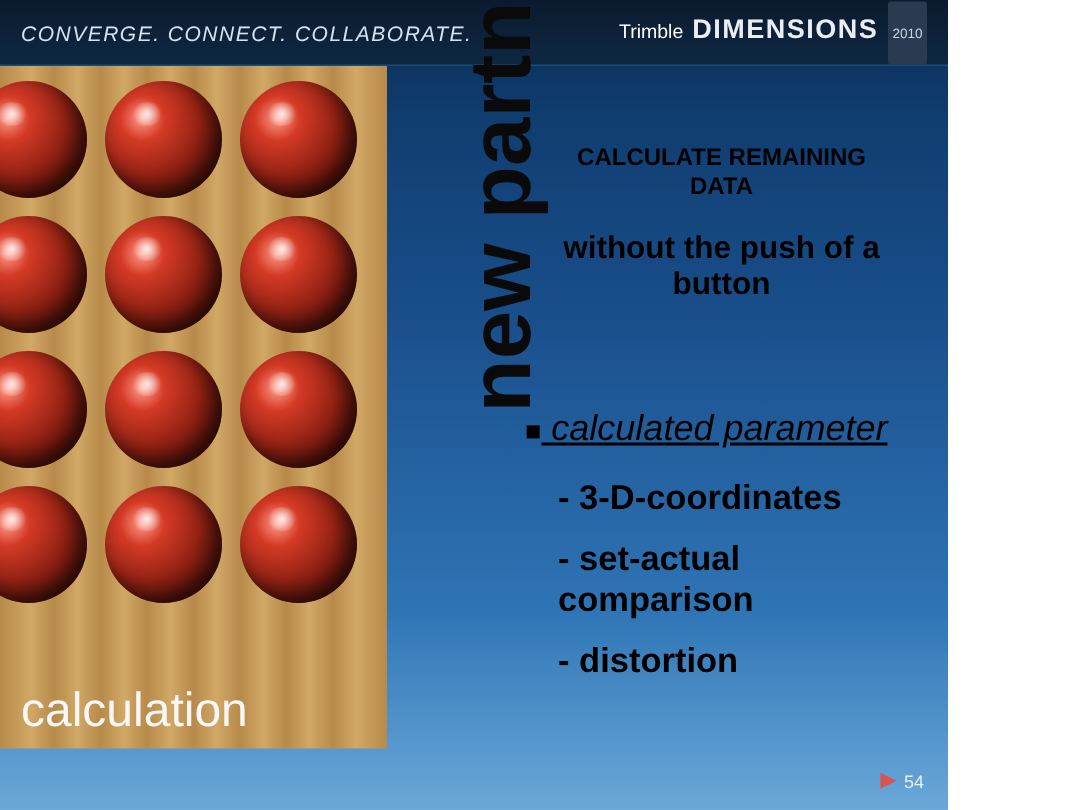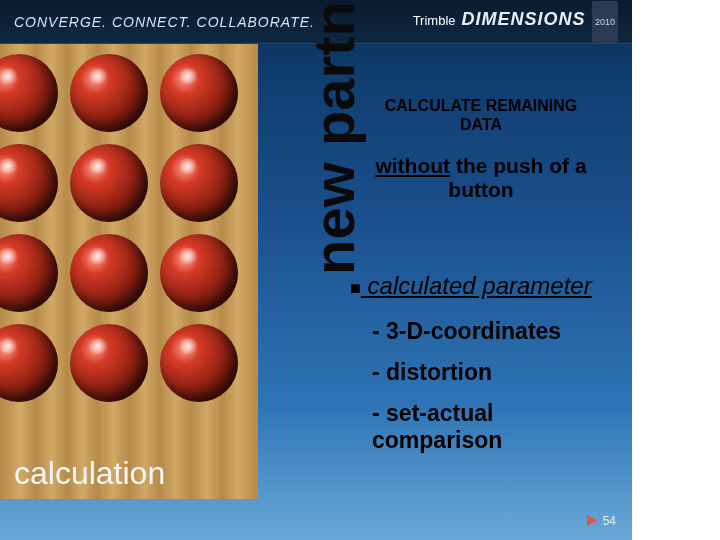--- a/index.html
+++ b/index.html
@@ -17,21 +17,21 @@
     border-bottom: 1px solid #1a4a6f;
   }
   .tagline {
     color: #d6e3f0; font-size: 14px; font-style: italic; letter-spacing: 1px;
     font-family: "Trebuchet MS", Verdana, sans-serif;
   }
   .logo {
     display: flex; align-items: baseline; gap: 6px;
   }
   .logo-trimble { color: #ffffff; font-size: 13px; font-family: Liberation Sans, sans-serif; }
-  .logo-dim { color: #e9eef5; font-size: 18px; font-style: italic; font-weight: bold; font-family: "Trebuchet MS", sans-serif; letter-spacing: 1px; }
+  .logo-dim { color: #e9eef5; font-size: 18px; font-weight: bold; font-family: "Trebuchet MS", sans-serif; letter-spacing: 1px; }
   .logo-year {
     color: #c9d6e6; font-size: 9px; background: #2a3a50; padding: 16px 3px; border-radius: 2px;
     display: inline-block; margin-left: 2px;
   }
   .left-image {
     position: absolute; left: 0; top: 44px; width: 258px; height: 455px;
     background: linear-gradient(90deg, #b78a4a 0%, #d1a866 8%, #b78a4a 14%, #d1a866 20%, #b78a4a 26%, #d1a866 32%, #b78a4a 38%, #d1a866 44%, #b78a4a 50%, #d1a866 56%, #b78a4a 62%, #d1a866 68%, #b78a4a 74%, #d1a866 80%, #b78a4a 86%, #d1a866 92%, #b78a4a 100%);
     overflow: hidden;
   }
   .bead {
@@ -55,21 +55,21 @@
   }
   .content {
     position: absolute; left: 350px; top: 96px; right: 20px;
   }
   .headline {
     color: #000; font-size: 16px; font-weight: bold; text-align: center; line-height: 1.2;
   }
   .subhead {
     color: #000; font-size: 21px; font-weight: bold; text-align: center; margin-top: 20px;
   }
-  .subhead .ul { text-decoration: underline; }
+  .subhead .ul { }
   .bullets { margin-top: 70px; }
   .bullet-main {
     color: #000; font-size: 24px; margin-bottom: 18px;
   }
   .bullet-main .sq { font-family: Arial; font-size: 18px; }
   .bullet-main .ul { text-decoration: underline; font-style: italic; }
   .bullet-sub {
     color: #000; font-size: 23px; margin: 14px 0 0 22px; font-weight: bold;
   }
   .footer-page {
@@ -122,20 +122,20 @@
       <span>DATA</span>
     </div>
     <div class="subhead">
       <span class="ul">without</span><span> the push of a button</span>
     </div>
     <div class="bullets">
       <div class="bullet-main">
         <span class="sq">■</span><span class="ul"> calculated parameter</span>
       </div>
       <div class="bullet-sub">- 3-D-coordinates</div>
+      <div class="bullet-sub">- set-actual comparison</div>
       <div class="bullet-sub">- distortion</div>
-      <div class="bullet-sub">- set-actual comparison</div>
     </div>
   </div>
 
   <div class="footer-page">54</div>
 
 </div>
 
 </body></html>

